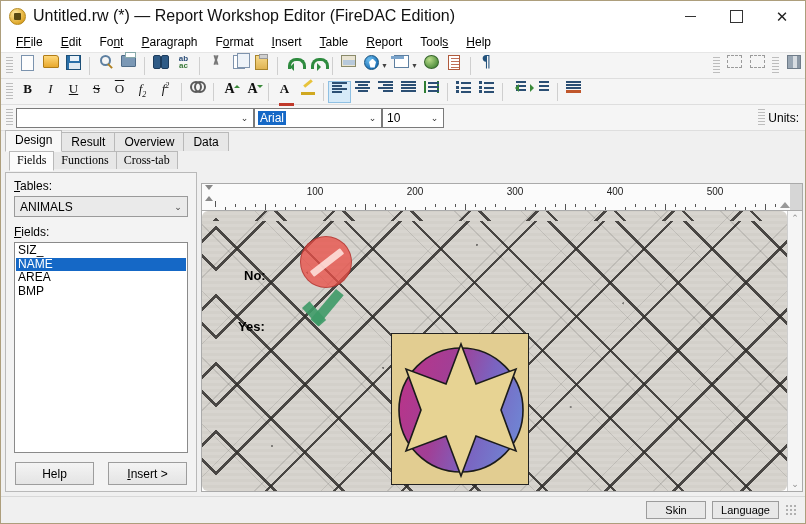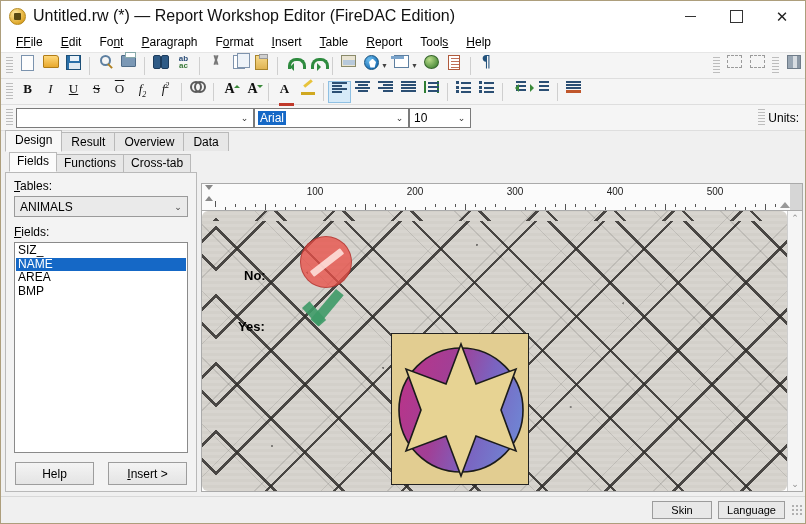--- a/index.html
+++ b/index.html
@@ -208,21 +208,21 @@
   }
   .combo .val { flex: 1 1 auto; white-space: nowrap; overflow: hidden; padding-left:1px;}
   .combo .val.hl { background:#1568c6; color:#fff; flex:0 0 auto; padding:0 2px;}
   .combo .arrow {
     width: 17px; height: 18px;
     display: flex; align-items: center; justify-content: center;
     color: #333; font-size: 9px;
     flex: none;
   }
   .combo-style { width: 238px; }
-  .combo-font  { width: 155px; }
+  .combo-font  { width: 128px; }
   .combo-size  { width: 62px; }
   .units-label { font-size: 12px; color: #000; margin-right: 6px; }
 
   
   .tabsrow {
     height: 22px;
     background: #f0f0f0;
     display: flex;
     align-items: flex-end;
     padding-left: 4px;
@@ -283,22 +283,22 @@
   .leftpanel {
     width: 200px;
     background: #f0f0f0;
     display: flex;
     flex-direction: column;
     padding: 0 4px 4px 4px;
   }
   .subtabsrow {
     height: 21px;
     display: flex;
-    align-items: flex-end;
     padding-left: 4px;
+    font-family: Liberation Serif, serif;
   }
   .subtab {
     height: 18px;
     padding: 1px 7px 0 7px;
     font-size: 12px;
     background: #e7e7e7;
     border: 1px solid #b9b9b9;
     border-bottom: none;
     margin-right: -1px;
   }
@@ -511,21 +511,21 @@
   
   .statusbar {
     position: absolute;
     left: 0; bottom: 0;
     width: 806px; height: 27px;
     background: #f0f0f0;
     border-top: 1px solid #d8d8d8;
     display: flex;
     align-items: center;
     justify-content: flex-end;
-    padding-right: 4px;
+    padding-right: 10px;
   }
   .sbtn {
     height: 18px;
     min-width: 60px;
     padding: 0 8px;
     background: #e8e8e8;
     border: 1px solid #9c9c9c;
     font-size: 11px;
     display: flex; align-items: center; justify-content: center;
     margin-left: 6px;

